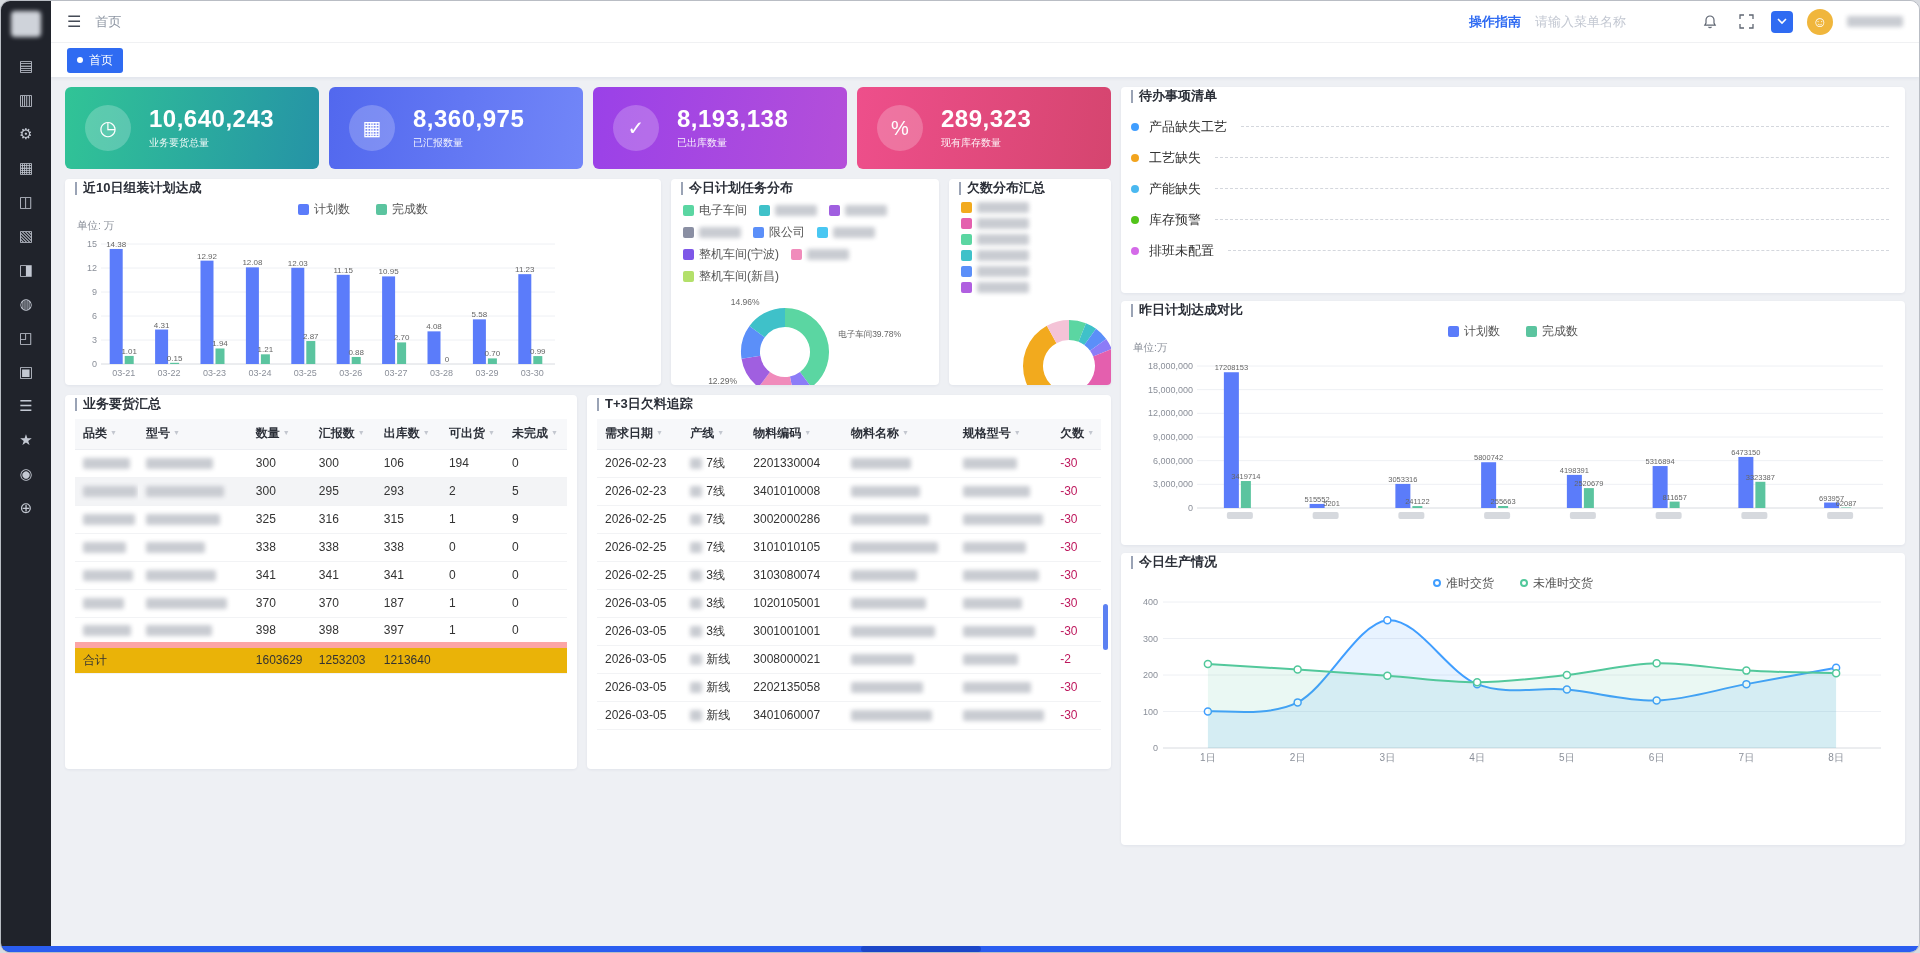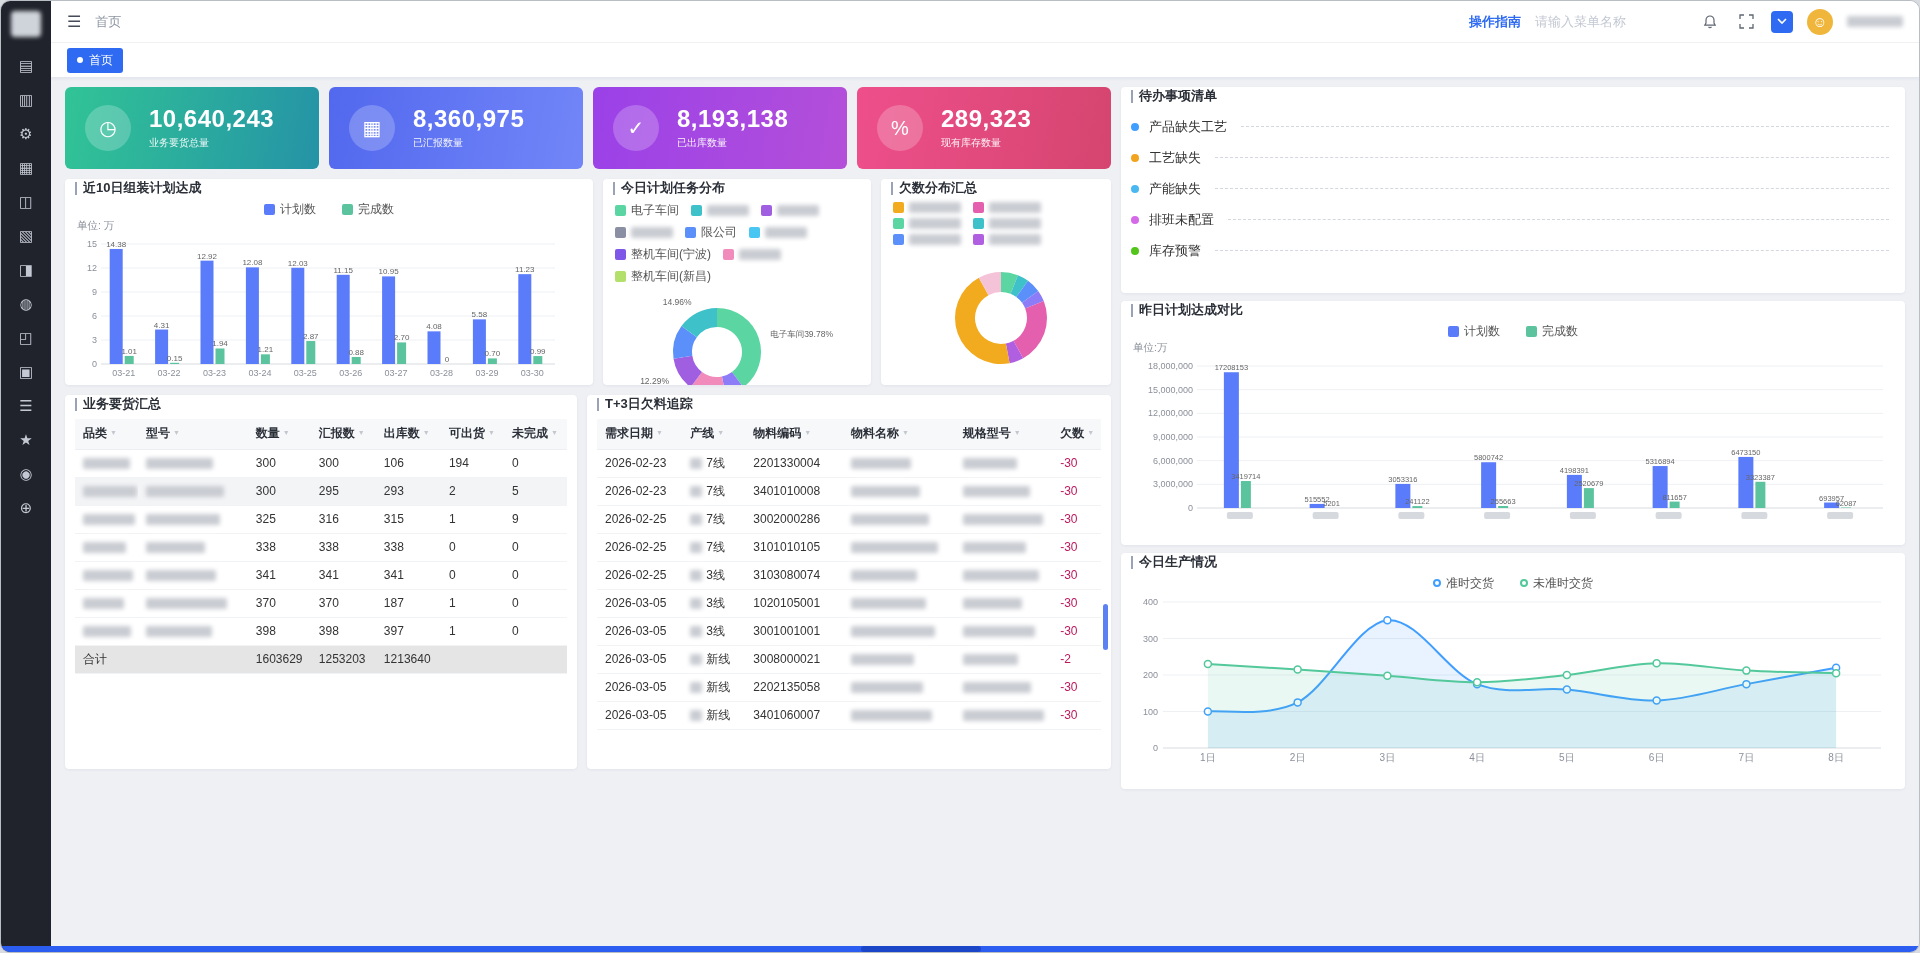--- a/index.html
+++ b/index.html
@@ -37,51 +37,51 @@
   .card-hd{display:flex;align-items:center;gap:6px;font-size:13px;font-weight:bold;color:#2b2f38;flex-shrink:0}
   .hd-bar{width:2px;height:13px;background:#9aa3b5;display:inline-block}
   
   .kpi-row{display:flex;gap:10px;height:82px;flex-shrink:0}
   .kpi{flex:1;border-radius:6px;display:flex;align-items:center;padding:0 20px;gap:18px;color:#fff}
   .kpi-ic{width:46px;height:46px;border-radius:50%;background:rgba(255,255,255,.22);display:flex;align-items:center;justify-content:center;font-size:20px;flex-shrink:0}
   .kpi-v{font-size:24px;font-weight:bold;letter-spacing:.5px;line-height:1.1}
   .kpi-l{font-size:10px;opacity:.92;margin-top:3px}
   
   .charts-row{display:flex;gap:10px;height:206px;flex-shrink:0}
-  .card-assembly{width:528px}
+  .card-assembly{width:596px}
   .card-donut1{width:268px}
   .card-donut2{flex:1}
   .lg-row{display:flex;justify-content:center;gap:26px;align-items:center;margin-top:3px;height:18px}
   .lg-item{display:flex;align-items:center;gap:5px;font-size:12px;color:#555;cursor:pointer}
   .lg-sq{width:11px;height:11px;border-radius:2px;display:inline-block}
   .lg-circ{width:8px;height:8px;border-radius:50%;border:2px solid;background:#fff;display:inline-block}
   .lg-wrap{display:flex;flex-wrap:wrap;gap:5px 12px;align-items:center;margin:5px 2px 3px;min-height:28px}
   .unit{font-size:10.5px;color:#8a8f99;margin:1px 0 0 2px;height:13px}
   
   .tables-row{display:flex;gap:10px;height:374px;flex-shrink:0}
   .card-table1{width:512px}
   .card-table2{flex:1}
   .tbl-wrap{margin-top:6px}
   .tbl{width:100%;border-collapse:collapse;font-size:12px;table-layout:fixed}
   .tbl th{background:#f7f8fa;color:#2b2f38;font-weight:bold;text-align:left;padding:0 8px;height:30px;border-bottom:1px solid #eceef2;white-space:nowrap;cursor:pointer}
   .tbl td{padding:0 8px;height:28px;border-bottom:1px solid #f2f3f5;color:#333;white-space:nowrap;overflow:hidden}
   .funnel{font-size:7px;color:#c3c7cf;margin-left:3px;vertical-align:2px}
   .neg{color:#be185d}
   tr.hl td{background:#f3f4f6}
-  tr.total-row td{border-top:1px solid #fca5a5;background:#e5e5e5}
+  tr.total-row td{border-top:6px solid #fca5a5;background:#eab308}
   .vthumb{position:absolute;right:3px;top:56%;width:5px;height:46px;background:#3f6bf0;border-radius:3px;opacity:.85}
   
   .todo-card{height:206px}
   .todo-list{margin-top:6px}
   .todo-item{display:flex;align-items:center;height:31px;cursor:pointer}
   .todo-dot{width:8px;height:8px;border-radius:50%;margin-right:10px;flex-shrink:0}
   .todo-label{font-size:13px;color:#333}
   .leader{flex:1;border-bottom:1px dashed #d4d7dd;margin:0 6px 0 14px;height:1px}
   .yesterday-card{height:244px}
-  .production-card{height:236px}
+  .production-card{height:292px}
   
   .bottom-strip{position:absolute;left:0;right:0;bottom:0;height:6px;background:#2a5df0;z-index:10}
   .bottom-strip .thumb{position:absolute;left:860px;width:120px;height:6px;background:#1b46c8;border-radius:3px}
 </style>
 </head>
 <body>
 
 <div class="frame">
 
   <aside class="sidebar">
@@ -597,27 +597,27 @@
                 <i class="todo-dot" style="background: rgb(242, 164, 30);"></i>
                 <span class="todo-label">工艺缺失</span>
                 <span class="leader"></span>
               </div>
               <div class="todo-item">
                 <i class="todo-dot" style="background: rgb(74, 184, 240);"></i>
                 <span class="todo-label">产能缺失</span>
                 <span class="leader"></span>
               </div>
               <div class="todo-item">
+                <i class="todo-dot" style="background: rgb(82, 196, 26);"></i>
+                <span class="todo-label">库存预警</span>
+                <span class="leader"></span>
+              </div>
+              <div class="todo-item">
                 <i class="todo-dot" style="background: rgb(212, 106, 232);"></i>
                 <span class="todo-label">排班未配置</span>
-                <span class="leader"></span>
-              </div>
-              <div class="todo-item">
-                <i class="todo-dot" style="background: rgb(82, 196, 26);"></i>
-                <span class="todo-label">库存预警</span>
                 <span class="leader"></span>
               </div>
             </div>
         </section>
 
         <section class="card yesterday-card">
           <div class="card-hd">
               <i class="hd-bar"></i>
               <span>昨日计划达成对比</span>
             </div>

